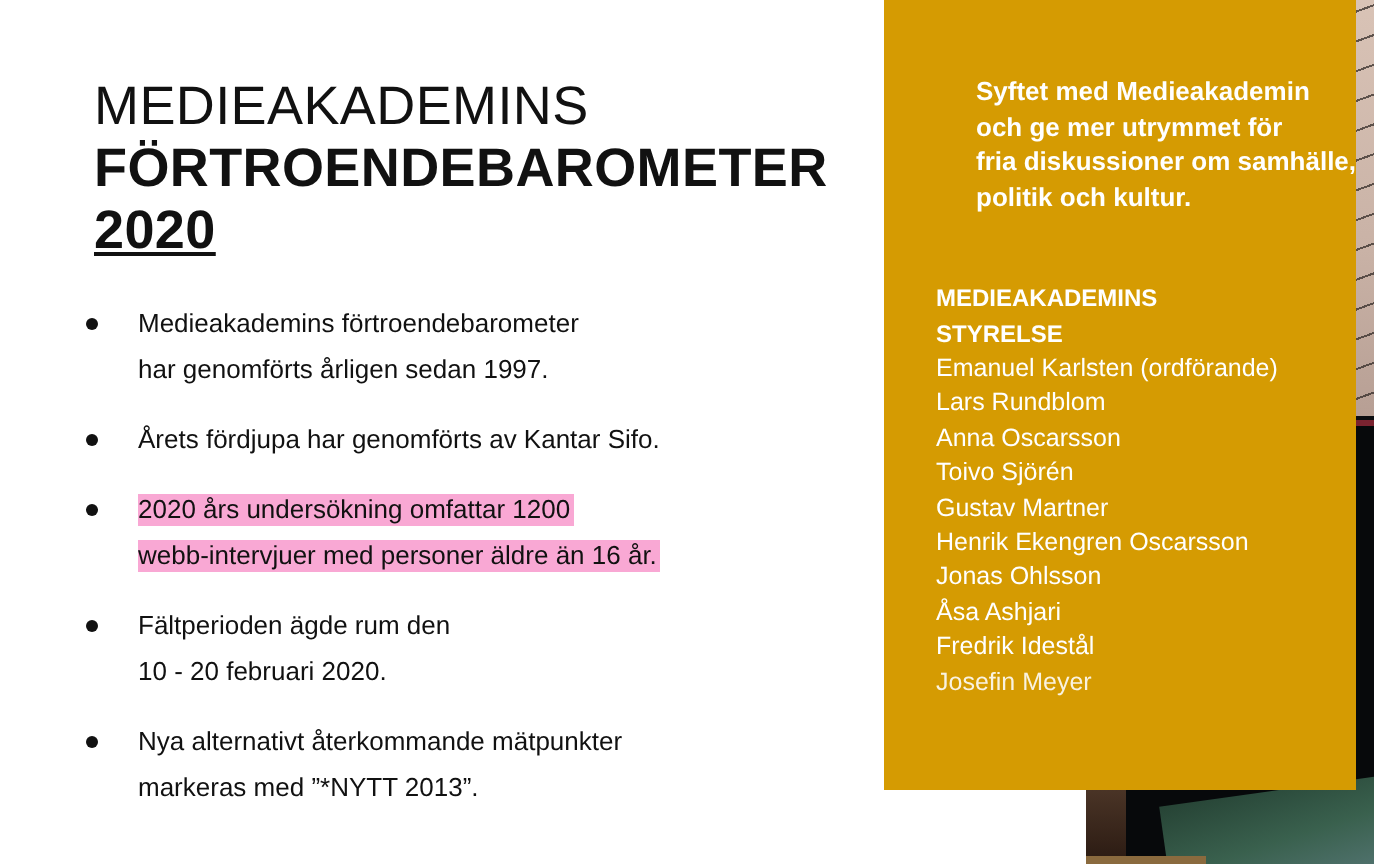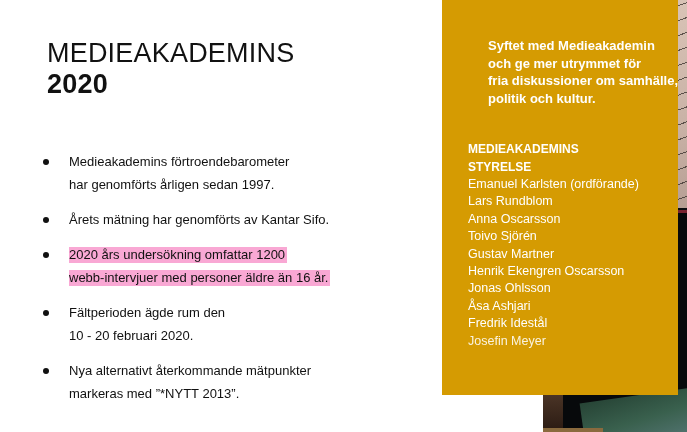--- a/index.html
+++ b/index.html
@@ -39,21 +39,21 @@
       position: absolute; left: 0; top: 428px; width: 60px; height: 4px; background: #8a6a3e;
     }
 
     
     .title {
       position: absolute; left: 47px; top: 38px; width: 390px;
       line-height: 31px; font-size: 27px; letter-spacing: 0.2px;
     }
     .title .l1 { font-weight: 400; display: block; }
     .title .l2 { font-weight: 700; display: block; }
-    .title .l3 { font-weight: 700; display: block; }
+    .title .l3 { font-weight: 700; display: block; text-decoration: underline; }
 
     .bullets {
       position: absolute; left: 40px; top: 150px; width: 400px;
       list-style: none; margin: 0; padding: 0;
       font-size: 13px; line-height: 23px;
     }
     .bullets li {
       position: relative; padding-left: 29px; margin-bottom: 12px;
     }
     .bullets li .dot {
@@ -93,32 +93,33 @@
   <div class="map-lines"></div>
   <div class="redline"></div>
   <div class="dark"></div>
   <div class="green"></div>
   <div class="wood"></div>
   <div class="wood2"></div>
 </div>
 
 <h1 class="title" style="margin:0;">
   <span class="l1">MEDIEAKADEMINS</span>
+  <span class="l2">FÖRTROENDEBAROMETER</span>
   <span class="l3">2020</span>
 </h1>
 
 <ul class="bullets">
   <li>
     <span class="dot"></span>
     <span class="line">Medieakademins förtroendebarometer</span>
     <span class="line">har genomförts årligen sedan 1997.</span>
   </li>
   <li>
     <span class="dot"></span>
-    <span class="line">Årets mätning har genomförts av Kantar Sifo.</span>
+    <span class="line">Årets fördjupa har genomförts av Kantar Sifo.</span>
   </li>
   <li class="hl">
     <span class="dot"></span>
     <span class="line"><span>2020 års undersökning omfattar 1200</span></span>
     <span class="line"><span>webb-intervjuer med personer äldre än 16 år.</span></span>
   </li>
   <li>
     <span class="dot"></span>
     <span class="line">Fältperioden ägde rum den</span>
     <span class="line">10 - 20 februari 2020.</span>

